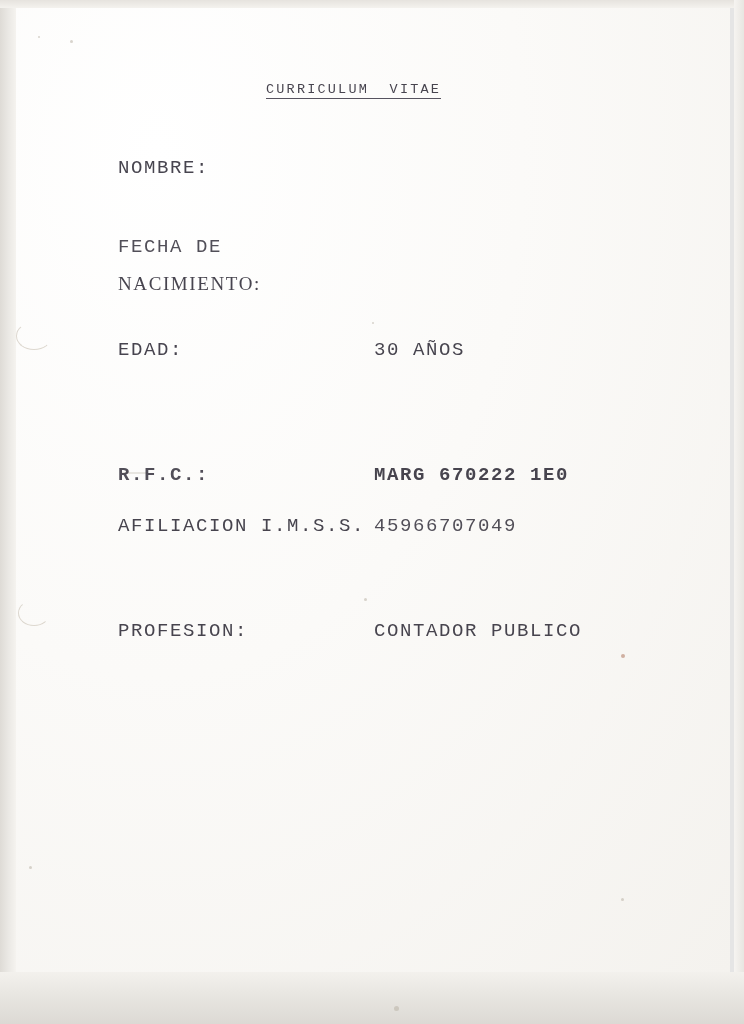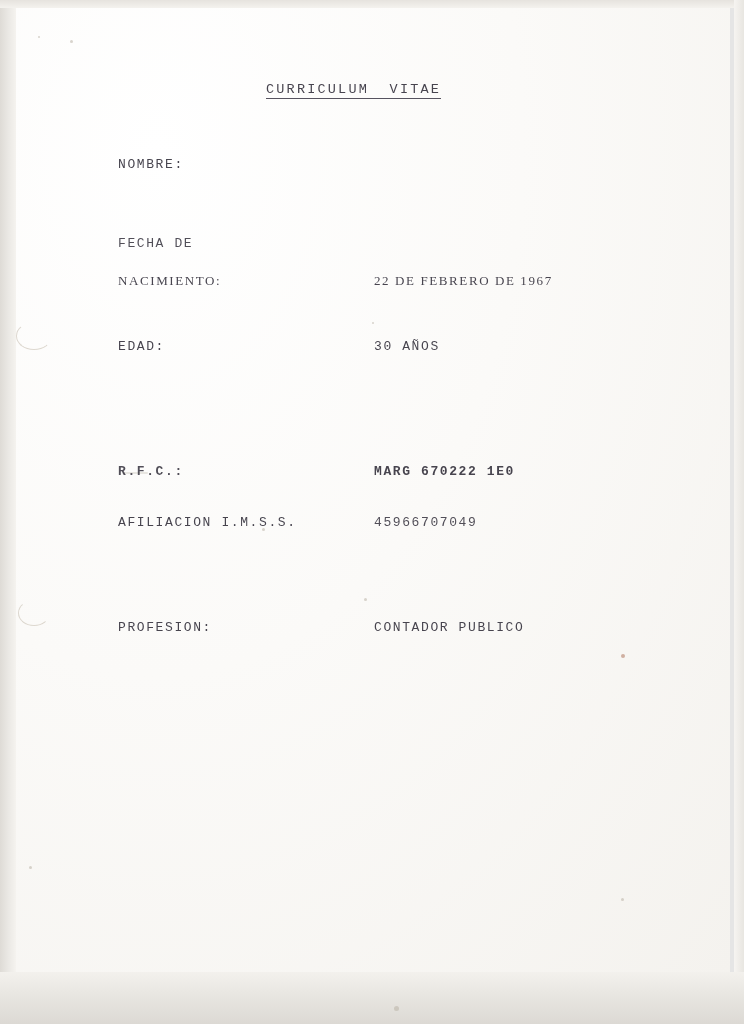--- a/index.html
+++ b/index.html
@@ -81,21 +81,21 @@
     background: #b9b2a6;
     border-radius: 50%;
     opacity: .55;
   }
 
   
   .doc-text {
     position: absolute;
     color: #3a3742;
     font-family: "Liberation Mono", "DejaVu Sans Mono", monospace;
-    font-size: 13px;
+    font-size: 19px;
     letter-spacing: 1.6px;
     white-space: pre;
     text-transform: uppercase;
     opacity: .93;
   }
 
   #doc-title {
     left: 266px;
     top: 82px;
     font-size: 13.5px;
@@ -141,21 +141,20 @@
   <div class="speck" style="left:394px; top:1006px; width:5px; height:5px;"></div>
   <div class="speck" style="left:372px; top:322px; width:2px; height:2px;"></div>
   <div class="speck" style="left:122px; top:472px; width:26px; height:2px; border-radius:1px; opacity:.3;"></div>
 
   <div class="doc-text" id="doc-title">CURRICULUM  VITAE</div>
 
   <div class="doc-text row-label r1">NOMBRE:</div>
 
   <div class="doc-text row-label r2a ink-mid">FECHA DE</div>
   <div class="doc-text row-label r2b">NACIMIENTO:</div>
-  <div class="doc-text row-value r2b">22 DE FEBRERO DE 1967</div>
 
   <div class="doc-text row-label r3">EDAD:</div>
   <div class="doc-text row-value r3">30 AÑOS</div>
 
   <div class="doc-text row-label r4 ink-mid">R.F.C.:</div>
   <div class="doc-text row-value r4">MARG 670222 1E0</div>
 
   <div class="doc-text row-label r5">AFILIACION I.M.S.S.</div>
   <div class="doc-text row-value r5 ink-mid">45966707049</div>
 

